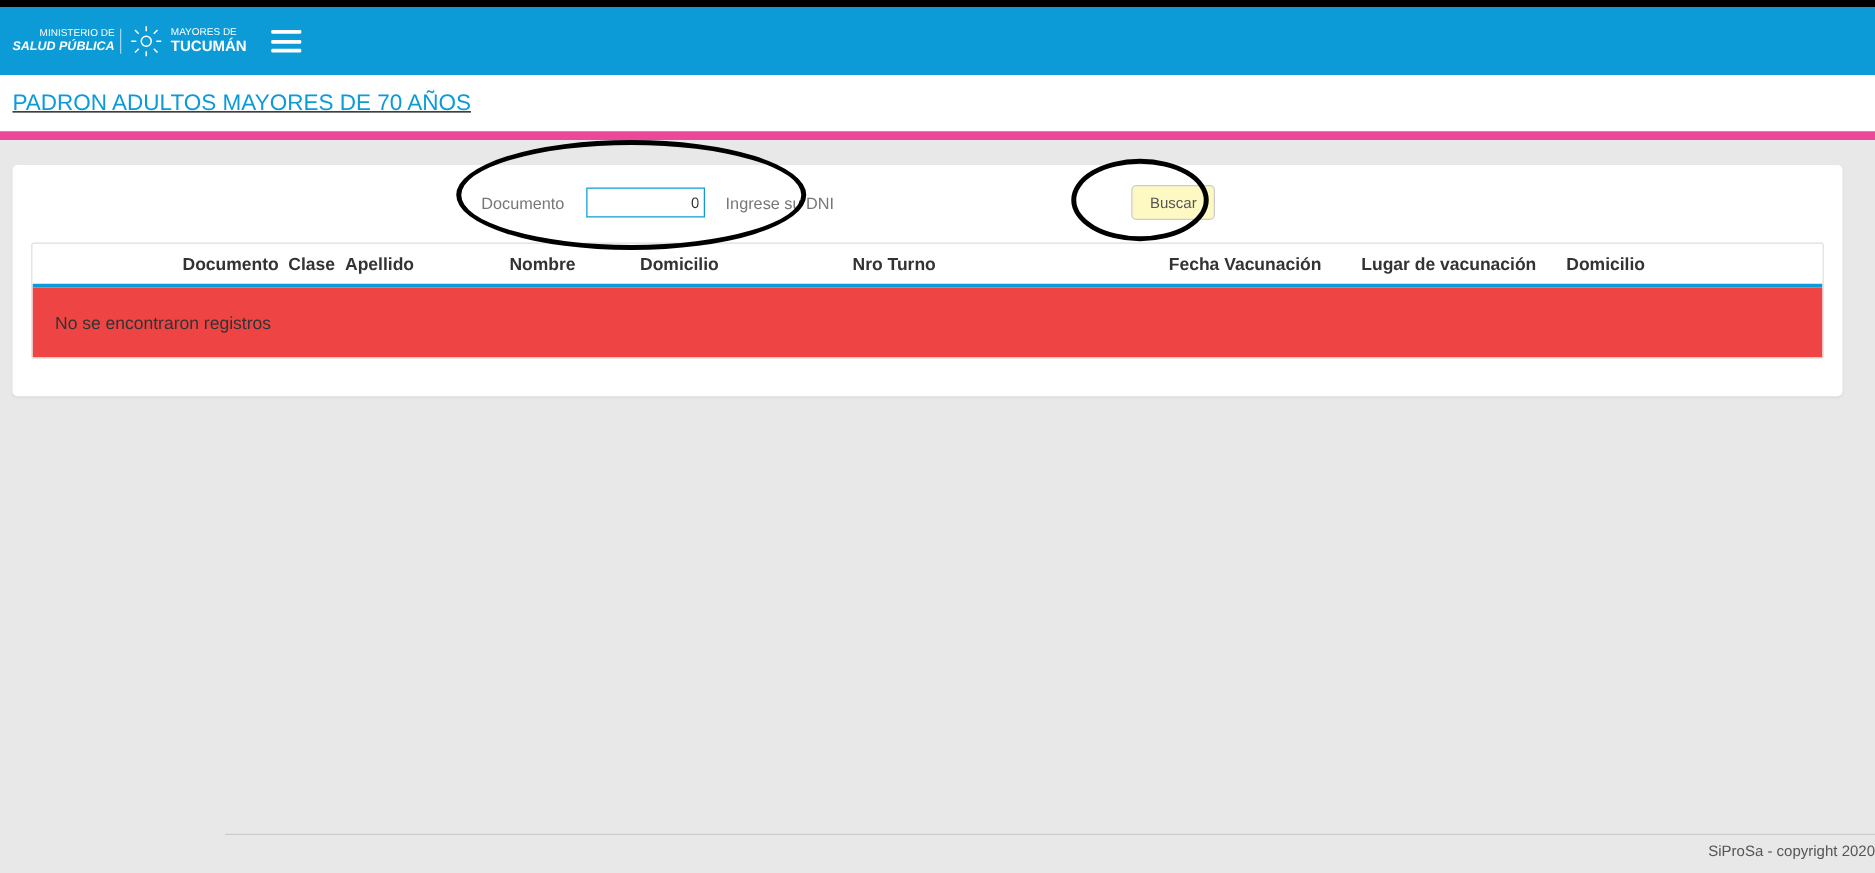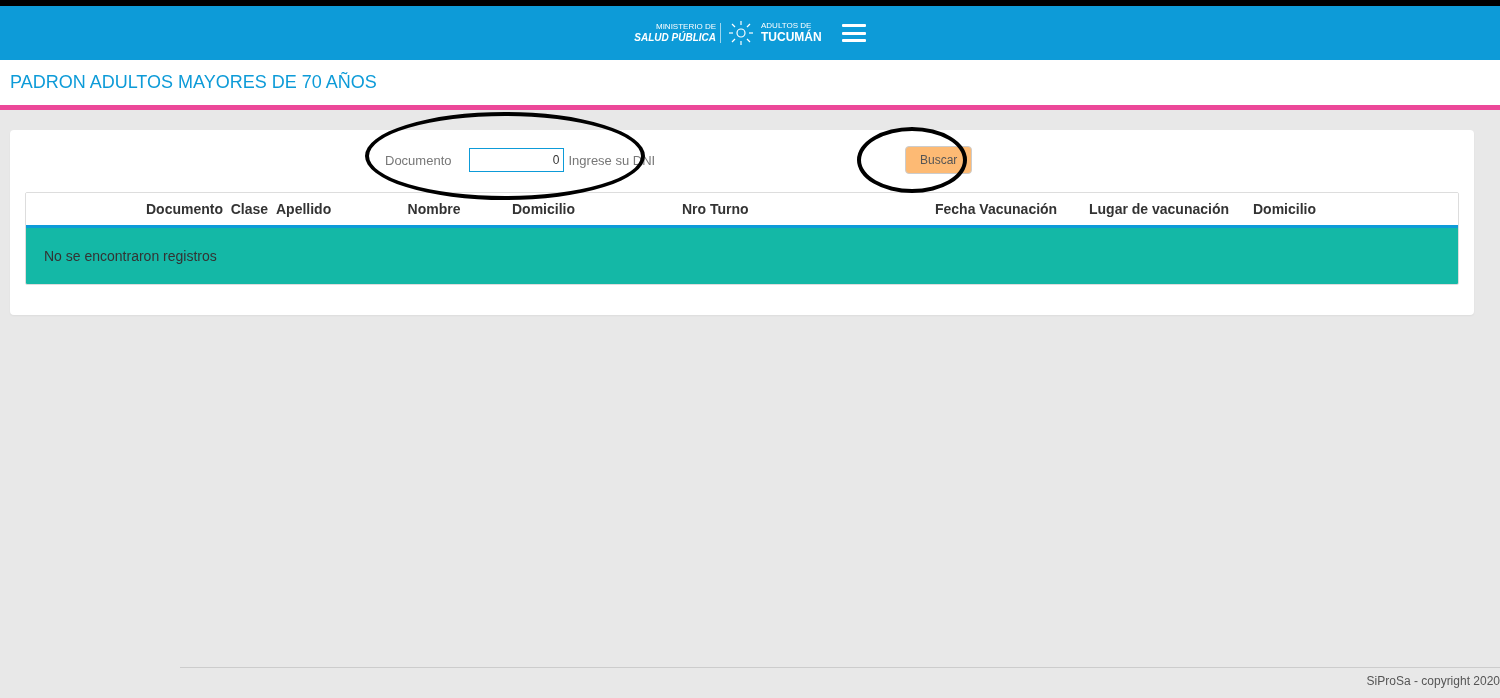--- a/index.html
+++ b/index.html
@@ -19,21 +19,20 @@
       height: 6px;
       background: #000;
     }
     .header {
       background: #0d9bd8;
       height: 54px;
       display: flex;
       align-items: center;
       padding: 0 10px;
       color: #fff;
-      justify-content: center;
     }
     .logo-block {
       display: flex;
       align-items: center;
       gap: 6px;
       font-size: 10px;
       line-height: 1.1;
     }
     .logo-text-left {
       text-align: right;
@@ -62,21 +61,22 @@
     }
     .hamburger span {
       display: block;
       height: 3px;
       background: #fff;
       border-radius: 1px;
     }
     .page-title-bar {
       background: #fff;
       padding: 12px 10px;
-      border-bottom: 5px solid #ec4899;
+      border-bottom: 7px solid #ec4899;
+      text-decoration: underline;
     }
     .page-title {
       color: #0d9bd8;
       font-size: 18px;
       font-weight: 500;
     }
     .content-area {
       padding: 20px 26px 10px 10px;
     }
     .card {
@@ -104,27 +104,27 @@
       outline: none;
       padding: 2px 4px;
       font-size: 12px;
       text-align: right;
       color: #333;
     }
     .doc-input::selection { background: #0d9bd8; color: #fff; }
     .hint-text {
       color: #777;
       font-size: 13px;
-      margin-left: 4px;
+      margin-left: 16px;
     }
     .search-btn {
       position: absolute;
       left: 880px;
       top: -2px;
-      background: #fdba74;
+      background: #fef9c3;
       border: 1px solid #ccc;
       border-radius: 4px;
       padding: 6px 14px;
       font-size: 12px;
       color: #555;
       cursor: pointer;
     }
     .table-wrapper {
       border: 1px solid #ddd;
       border-radius: 2px;
@@ -142,21 +142,21 @@
     .col-documento { width: 150px; padding-left: 120px; }
     .col-clase { width: 100px; text-align: right; padding-right: 8px; }
     .col-apellido { width: 80px; }
     .col-nombre { width: 156px; text-align: center; }
     .col-domicilio { width: 170px; }
     .col-turno { width: 253px; }
     .col-fecha { width: 154px; }
     .col-lugar { width: 164px; }
     .col-domicilio2 { width: 150px; }
     .no-records {
-      background: #14b8a6;
+      background: #ef4444;
       padding: 20px 18px;
       font-size: 14px;
       color: #333;
     }
     .footer {
       position: absolute;
       bottom: 10px;
       left: 180px;
       right: 0;
       border-top: 1px solid #ccc;
@@ -204,21 +204,21 @@
           <line x1="2" y1="14" x2="6" y2="14"></line>
           <line x1="22" y1="14" x2="26" y2="14"></line>
           <line x1="5" y1="5" x2="8" y2="8"></line>
           <line x1="20" y1="20" x2="23" y2="23"></line>
           <line x1="5" y1="23" x2="8" y2="20"></line>
           <line x1="20" y1="8" x2="23" y2="5"></line>
         </g>
       </svg>
     </div>
     <div class="logo-text-right">
-      <div class="line1">ADULTOS DE</div>
+      <div class="line1">MAYORES DE</div>
       <div class="line2">TUCUMÁN</div>
     </div>
   </div>
   <div class="hamburger">
     <span></span>
       <span></span>
       <span></span>
   </div>
 </div>
 

